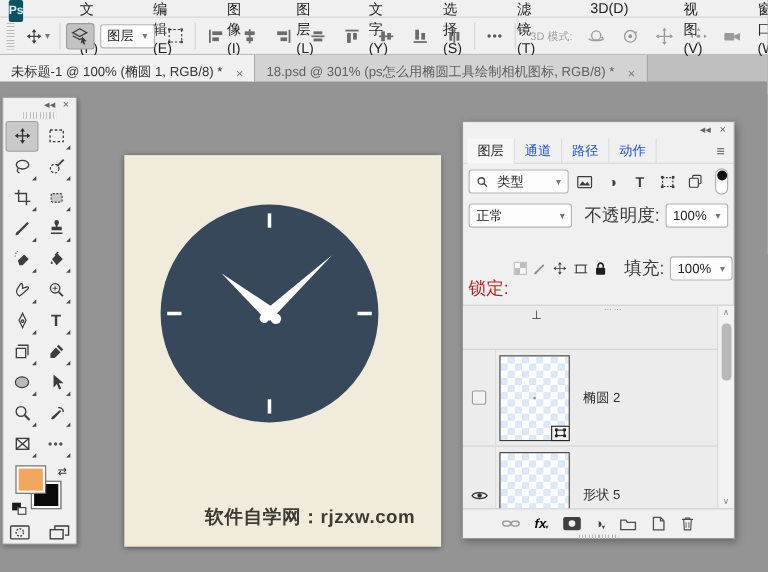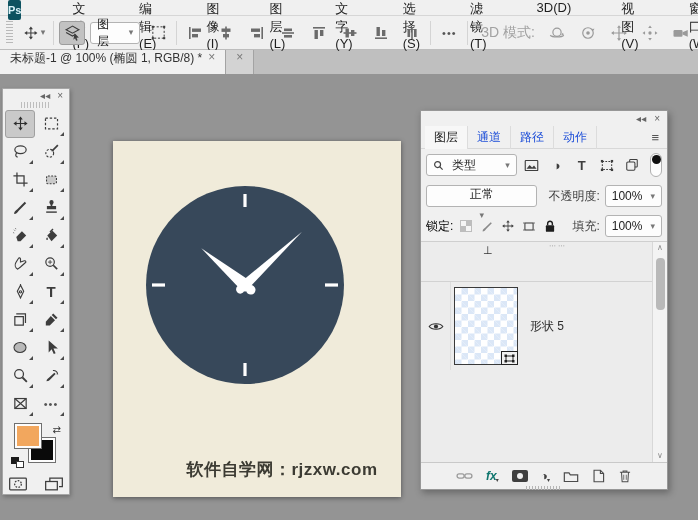--- a/index.html
+++ b/index.html
@@ -24,26 +24,26 @@
     background:repeating-linear-gradient(to bottom,#b9b9b9 0 1px,transparent 1px 3px);
   }
   .opt-sep { width:1px; height:24px; background:#d4d4d4; }
   .opt-btn { height:24px; min-width:26px; display:flex; align-items:center;
     justify-content:center; border-radius:3px; gap:2px; padding:0 3px; }
   .opt-btn.pressed { background:#c2c2c2; border:1px solid #9d9d9d; }
   .combo { display:flex; align-items:center; background:#fdfdfd;
     border:1px solid #b3b3b3; border-radius:3px; height:22px;
     padding:0 6px; font-size:12px; gap:8px; color:#222; }
   .chev { font-size:9px; color:#777; line-height:1; }
-  .opt-label-dim { font-size:14px; color:#a2a2a2; margin:0 4px 0 8px; white-space:nowrap; }
+  .opt-label-dim { font-size:10px; color:#a2a2a2; margin:0 4px 0 8px; white-space:nowrap; }
   .dots3 { font-size:11px; letter-spacing:1px; color:#555; }
   svg.i { display:block; }
   
   .tabbar { height:24px; background:#bfbfbf; display:flex; align-items:stretch; }
-  .doc-tab { display:flex; align-items:flex-start; gap:6px; padding:0 10px;
+  .doc-tab { display:flex; align-items:flex-end; gap:12px; padding:0 10px;
     font-size:12px; background:#d3d3d3; color:#606060;
     border-right:1px solid #a3a3a3; white-space:nowrap; }
   .doc-tab.active { background:#f1f1f1; color:#333; }
   .tab-close { font-size:12px; color:#7a7a7a; }
   
   .workspace { position:absolute; top:86px; left:0; right:0; bottom:0; background:#949494; }
   
   .toolpanel { position:absolute; left:2px; top:2px; width:68px; height:407px;
     background:#f0f0f0; border:1px solid #a6a6a6; border-radius:1px;
     box-shadow:1px 2px 4px rgba(0,0,0,.25); display:flex; flex-direction:column; }
@@ -87,21 +87,21 @@
   .lp-tab.active { color:#1d1d1d; background:#f7f7f7; }
   .lp-menu { margin-left:auto; font-size:13px; color:#555; padding-right:4px; }
   .lp-row { display:flex; align-items:center; padding:4px 5px; gap:5px; }
   .lp-filter .combo { width:95px; }
   .fico { width:21px; height:18px; display:flex; align-items:center; justify-content:center;
     color:#3e3e3e; font-size:13px; }
   .pill { width:13px; height:24px; border-radius:7px; background:#fdfdfd;
     border:1px solid #b0b0b0; position:relative; margin-left:3px; }
   .pill .dot { position:absolute; left:1px; top:1px; width:9px; height:9px;
     border-radius:50%; background:#111; }
-  .lp-label { font-size:12px; color:#3c3c3c; white-space:nowrap; }
+  .lp-label { font-size:16px; color:#3c3c3c; white-space:nowrap; }
   .lock-ico { width:19px; display:flex; justify-content:center; color:#555; }
   .checker4 { width:12px; height:12px;
     background:conic-gradient(#bdbdbd 25%,#f5f5f5 0 50%,#bdbdbd 0 75%,#f5f5f5 0);
     border:1px solid #bdbdbd; }
   
   .lp-list { position:relative; flex:1; background:#ececec;
     border-top:1px solid #cfcfcf; overflow:hidden; }
   .clipped-row { height:40px; border-bottom:1px solid #d2d2d2; position:relative; }
   .clip-tee { position:absolute; left:62px; top:2px; font-size:11px; color:#333; }
   .clip-marks { position:absolute; left:128px; top:0; font-size:7px; color:#7a7a7a; letter-spacing:2px; }
@@ -124,21 +124,21 @@
   .lp-scroll { position:absolute; right:0; top:0; bottom:0; width:15px;
     background:#f3f3f3; border-left:1px solid #d8d8d8;
     display:flex; flex-direction:column; align-items:center; }
   .sc-arrow { font-size:8px; color:#8a8a8a; height:12px; line-height:12px; }
   .sc-thumb { width:9px; height:52px; background:#b9b9b9; border-radius:4px; margin-top:4px; }
   .sc-spacer { flex:1; }
   
   .lp-footer { height:27px; border-top:1px solid #c9c9c9; display:flex;
     align-items:center; justify-content:center; gap:13px; background:#f0f0f0; }
   .fbtn { display:flex; align-items:center; justify-content:center; color:#4c4c4c; }
-  .fx-text { font-size:12px; font-style:italic; font-weight:bold; color:#0f766e; }
+  .fx-text { font-size:12px; font-style:italic; font-weight:bold; color:#000000; }
   .mask-ico { width:16px; height:12px; background:#3f3f3f; border-radius:2px;
     display:flex; align-items:center; justify-content:center; }
   .mask-ico .c { width:6px; height:6px; border-radius:50%; background:#f0f0f0; }
   .half-circle { font-size:12px; color:#3f3f3f; }
   .lp-grip { position:absolute; left:50%; bottom:-1px; width:36px; height:4px; margin-left:-18px;
     background:repeating-linear-gradient(to right,#b5b5b5 0 1px,transparent 1px 3px); }
   .tiny-tri { font-size:6px; color:#444; align-self:flex-end; margin-left:-1px; }
 </style>
 </head>
 <body>
@@ -286,20 +286,21 @@
         </svg>
     </div>
   </div>
 
   <div class="tabbar">
     <div class="doc-tab active">
       <span>未标题-1 @ 100% (椭圆 1, RGB/8) *</span>
       <span class="tab-close">×</span>
     </div>
     <div class="doc-tab">
+      <span>18.psd @ 301% (ps怎么用椭圆工具绘制相机图标, RGB/8) *</span>
       <span class="tab-close">×</span>
     </div>
   </div>
 
   <div class="workspace">
 
     <div class="toolpanel">
       <div class="tp-head">
         <span>◂◂</span>
         <span>×</span>
@@ -527,33 +528,33 @@
               <rect x="3" y="7" width="14" height="14" rx="2"></rect>
               <path d="M8 7V4a1.5 1.5 0 011.5-1.5h10A1.5 1.5 0 0121 4v10a1.5 1.5 0 01-1.5 1.5H17"></path>
             </svg>
         </div>
         <div class="pill">
             <div class="dot"></div>
           </div>
       </div>
 
       <div class="lp-row">
-        <div class="combo" style="width:113px;flex-direction:column;">
+        <div class="combo" style="width:113px;">
           <span style="flex:1">正常</span>
           <span class="chev">▾</span>
         </div>
         <span class="lp-label" style="margin-left:6px;">不透明度:</span>
         <div class="combo" style="width:58px;">
           <span style="flex:1">100%</span>
           <span class="chev">▾</span>
         </div>
       </div>
 
       <div class="lp-row">
-        <span class="lp-label" style="color:#000000;">锁定:</span>
+        <span class="lp-label" style="color:#b91c1c;margin-top:37px;">锁定:</span>
         <div class="lock-ico">
             <div class="checker4"></div>
           </div>
         <div class="lock-ico">
           <svg class="i" width="13" height="13" viewBox="0 0 24 24" fill="#8a8a8a">
               <path d="M3 21c0-3.5 2-4.5 4.5-6.5L18 4l2 2L9.5 16.5C7.5 19 6.5 21 3 21z"></path>
             </svg>
         </div>
         <div class="lock-ico">
           <svg class="i" width="14" height="14" viewBox="0 0 24 24" fill="#3e3e3e">
@@ -577,20 +578,38 @@
         <div class="combo" style="width:58px;">
           <span style="flex:1">100%</span>
           <span class="chev">▾</span>
         </div>
       </div>
 
       <div class="lp-list">
         <div class="clipped-row">
           <span class="clip-tee">⊥</span>
           <span class="clip-marks">⋯⋯</span>
+        </div>
+        <div class="layer-row">
+          <div class="eye-col">
+            <div class="eye-empty"></div>
+          </div>
+          <div class="thumb">
+            <div class="cdot"></div>
+            <div class="shape-badge">
+              <svg class="i" width="11" height="9" viewBox="0 0 22 18" fill="none" stroke="#222" stroke-width="2">
+                  <rect x="4" y="4" width="14" height="10"></rect>
+                  <rect x="1" y="1" width="5" height="5" fill="#222" stroke="none"></rect>
+                  <rect x="16" y="1" width="5" height="5" fill="#222" stroke="none"></rect>
+                  <rect x="1" y="12" width="5" height="5" fill="#222" stroke="none"></rect>
+                  <rect x="16" y="12" width="5" height="5" fill="#222" stroke="none"></rect>
+                </svg>
+            </div>
+          </div>
+          <span class="layer-name">椭圆 2</span>
         </div>
         <div class="layer-row" style="border-bottom:none;">
           <div class="eye-col">
             <svg class="i" width="16" height="11" viewBox="0 0 20 13">
                 <path d="M1.5 6.5C4.5 2 15.5 2 18.5 6.5 15.5 11 4.5 11 1.5 6.5z" fill="none" stroke="#333" stroke-width="1.4"></path>
                 <circle cx="10" cy="6.5" r="2.6" fill="#333"></circle>
               </svg>
           </div>
           <div class="thumb">
             <div class="shape-badge">

